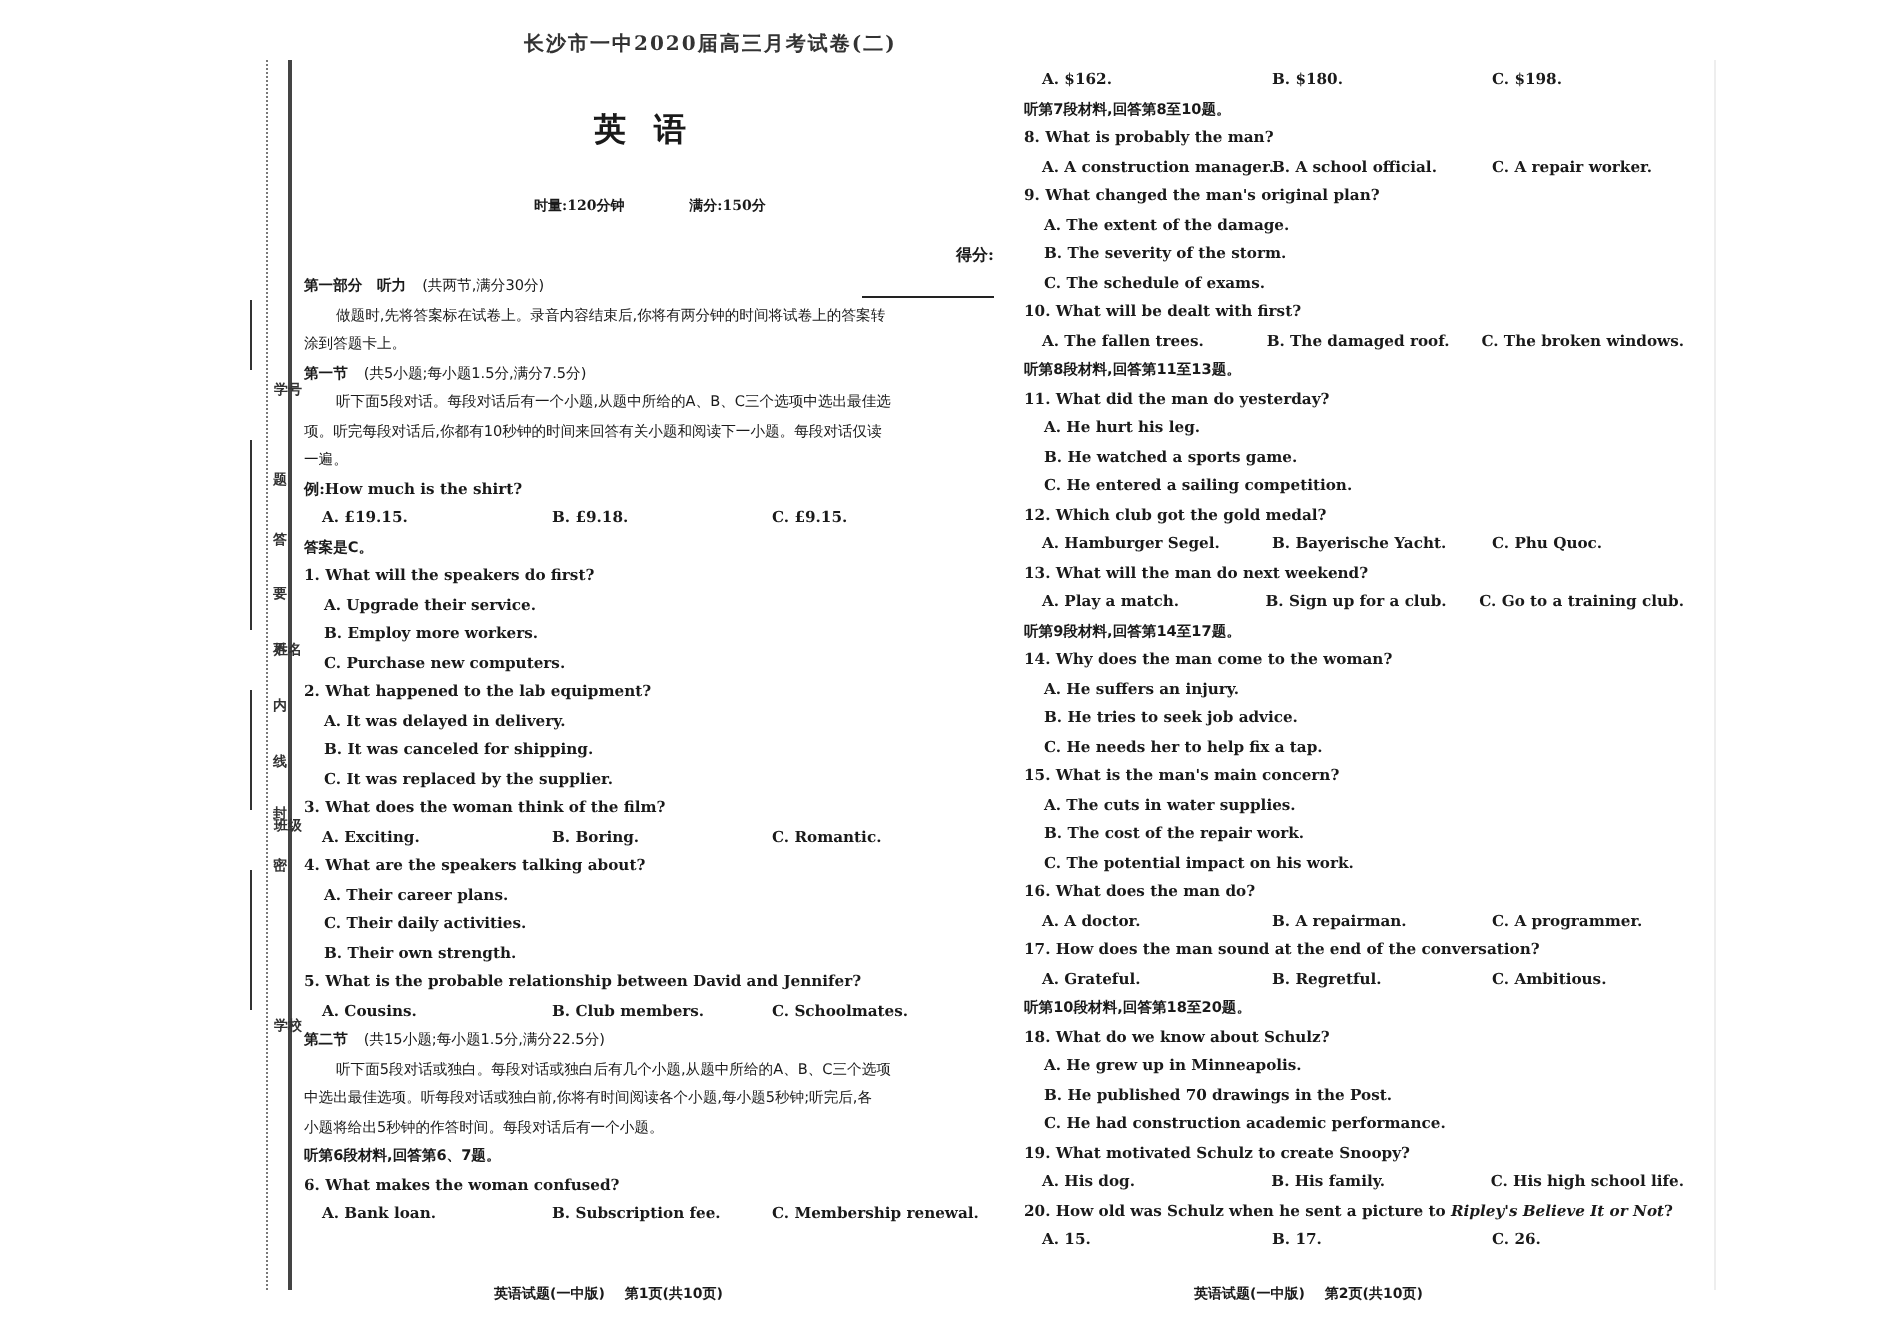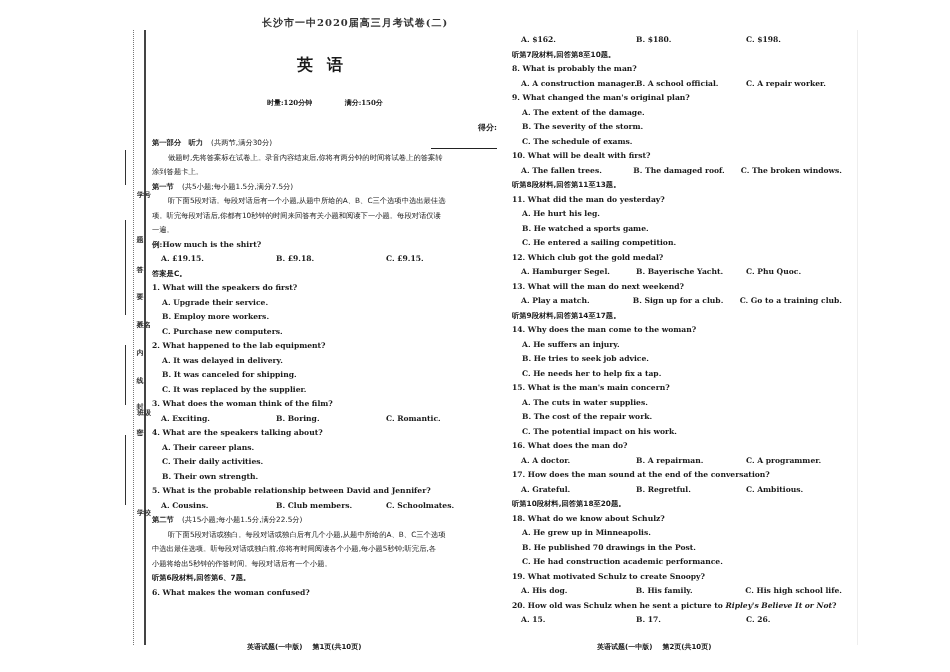--- a/index.html
+++ b/index.html
@@ -171,20 +171,25 @@
 
     <div class="line section-head">
       <span>第二节</span><span class="note">(共15小题;每小题1.5分,满分22.5分)</span>
     </div>
     <div class="line cn indent2">听下面5段对话或独白。每段对话或独白后有几个小题,从题中所给的A、B、C三个选项</div>
     <div class="line cn">中选出最佳选项。听每段对话或独白前,你将有时间阅读各个小题,每小题5秒钟;听完后,各</div>
     <div class="line cn">小题将给出5秒钟的作答时间。每段对话后有一个小题。</div>
     <div class="line cn bold">听第6段材料,回答第6、7题。</div>
 
     <div class="line bold">6. What makes the woman confused?</div>
+    <div class="line opts bold">
+      <span>A. Bank loan.</span>
+      <span>B. Subscription fee.</span>
+      <span>C. Membership renewal.</span>
+    </div>
   </div>
 
   <div class="footer" style="left:95px;">
     <span>英语试题(一中版)</span><span>第1页(共10页)</span>
   </div>
 </div>
 
 <div class="page page-right">
   <div class="block" style="top:33px;">
     <div class="line opts bold">

